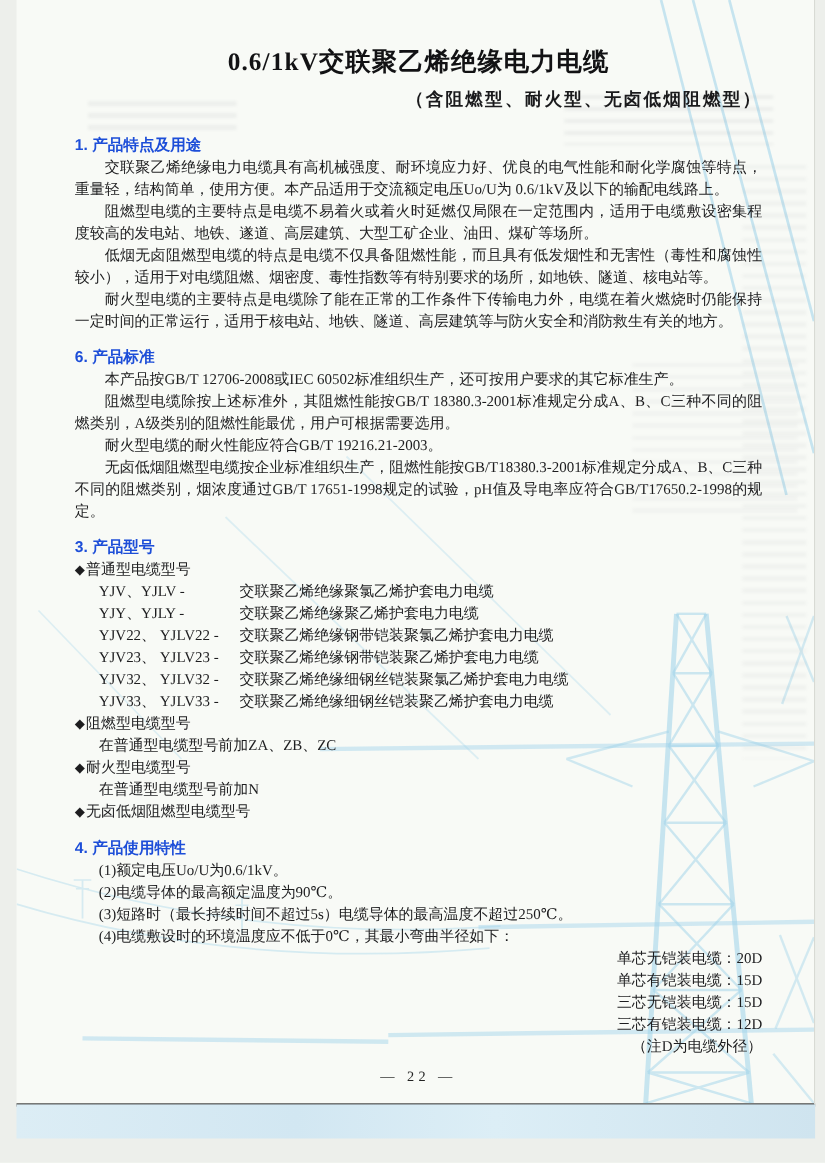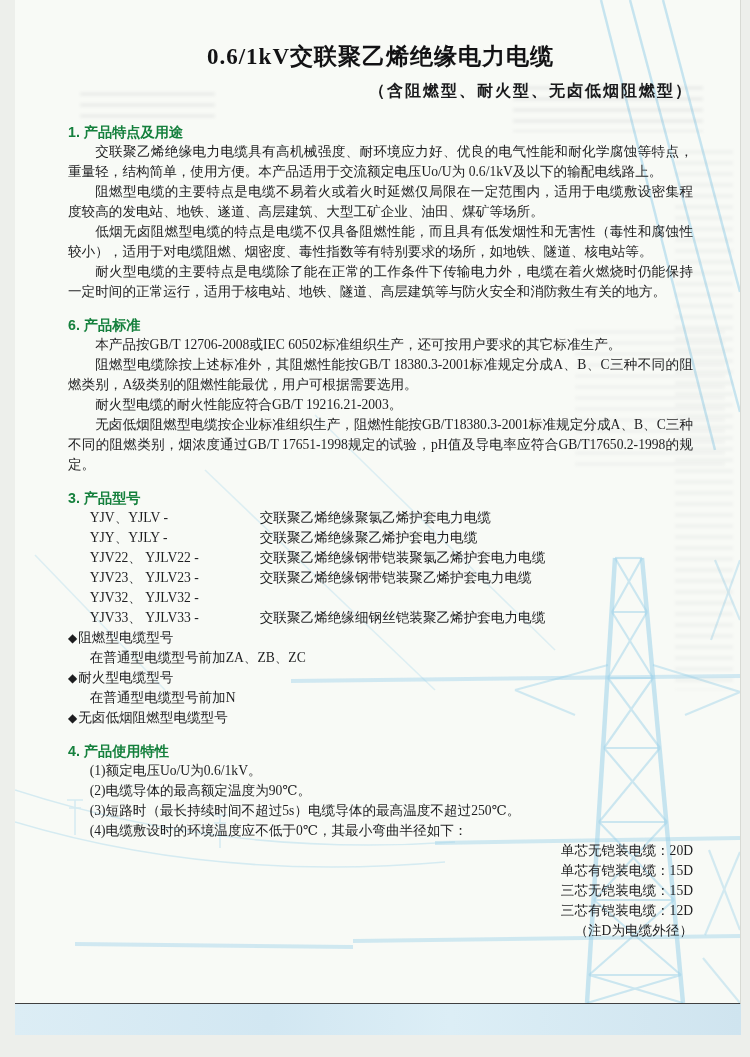--- a/index.html
+++ b/index.html
@@ -44,32 +44,32 @@
   .doc-subtitle{
     margin-top:8px;
     text-align:right;
     font-size:16px;line-height:22px;
     font-weight:600;color:#1a1a1c;
     letter-spacing:2px;
   }
   .sec-head{
     margin-top:13px;
     font-family:"Liberation Sans","DejaVu Sans",sans-serif;
-    font-weight:bold;font-size:14.2px;line-height:20px;color:#15803d;
+    font-weight:bold;font-size:14.2px;line-height:20px;color:#1d4ed8;
   }
   .sec-head.first{margin-top:20px;}
   .para{
     margin:0;text-indent:2em;text-align:justify;
   }
   .plain-line{margin:0;}
   .indent1{padding-left:1.6em;}
   .indent2{padding-left:3.2em;text-align:right;}
   .subsection{margin:0;}
   .bullet{margin-right:1px;font-size:12px;}
-  .model-row{display:flex;padding-left:1.6em;gap:42px;}
+  .model-row{display:flex;padding-left:1.6em;}
   .model-code{flex:0 0 128px;white-space:nowrap;}
   .model-desc{flex:1;}
   .page-number{
     margin-top:8px;text-align:center;font-size:13px;letter-spacing:4px;color:#222;
   }
 </style>
 </head>
 <body>
 
 <div class="paper">
@@ -166,38 +166,42 @@
     <p class="para">耐火型电缆的主要特点是电缆除了能在正常的工作条件下传输电力外，电缆在着火燃烧时仍能保持一定时间的正常运行，适用于核电站、地铁、隧道、高层建筑等与防火安全和消防救生有关的地方。</p>
 
     <div class="sec-head">6. 产品标准</div>
     <p class="para">本产品按GB/T 12706-2008或IEC 60502标准组织生产，还可按用户要求的其它标准生产。</p>
     <p class="para">阻燃型电缆除按上述标准外，其阻燃性能按GB/T 18380.3-2001标准规定分成A、B、C三种不同的阻燃类别，A级类别的阻燃性能最优，用户可根据需要选用。</p>
     <p class="para">耐火型电缆的耐火性能应符合GB/T 19216.21-2003。</p>
     <p class="para">无卤低烟阻燃型电缆按企业标准组织生产，阻燃性能按GB/T18380.3-2001标准规定分成A、B、C三种不同的阻燃类别，烟浓度通过GB/T 17651-1998规定的试验，pH值及导电率应符合GB/T17650.2-1998的规定。</p>
 
     <div class="sec-head">3. 产品型号</div>
 
+    <div class="subsection">
+      <span class="bullet">◆</span><span>普通型电缆型号</span>
+    </div>
     <div class="model-row">
       <span class="model-code">YJV、YJLV -</span>
       <span class="model-desc">交联聚乙烯绝缘聚氯乙烯护套电力电缆</span>
     </div>
     <div class="model-row">
       <span class="model-code">YJY、YJLY -</span>
       <span class="model-desc">交联聚乙烯绝缘聚乙烯护套电力电缆</span>
     </div>
     <div class="model-row">
       <span class="model-code">YJV22、 YJLV22 -</span>
       <span class="model-desc">交联聚乙烯绝缘钢带铠装聚氯乙烯护套电力电缆</span>
     </div>
     <div class="model-row">
       <span class="model-code">YJV23、 YJLV23 -</span>
       <span class="model-desc">交联聚乙烯绝缘钢带铠装聚乙烯护套电力电缆</span>
     </div>
     <div class="model-row">
       <span class="model-code">YJV32、 YJLV32 -</span>
+      <span class="model-desc">交联聚乙烯绝缘细钢丝铠装聚氯乙烯护套电力电缆</span>
     </div>
     <div class="model-row">
       <span class="model-code">YJV33、 YJLV33 -</span>
       <span class="model-desc">交联聚乙烯绝缘细钢丝铠装聚乙烯护套电力电缆</span>
     </div>
 
     <div class="subsection">
       <span class="bullet">◆</span><span>阻燃型电缆型号</span>
     </div>
     <div class="plain-line indent1">在普通型电缆型号前加ZA、ZB、ZC</div>
@@ -215,17 +219,18 @@
     <div class="plain-line indent1">(1)额定电压Uo/U为0.6/1kV。</div>
     <div class="plain-line indent1">(2)电缆导体的最高额定温度为90℃。</div>
     <div class="plain-line indent1">(3)短路时（最长持续时间不超过5s）电缆导体的最高温度不超过250℃。</div>
     <div class="plain-line indent1">(4)电缆敷设时的环境温度应不低于0℃，其最小弯曲半径如下：</div>
     <div class="plain-line indent2">单芯无铠装电缆：20D</div>
     <div class="plain-line indent2">单芯有铠装电缆：15D</div>
     <div class="plain-line indent2">三芯无铠装电缆：15D</div>
     <div class="plain-line indent2">三芯有铠装电缆：12D</div>
     <div class="plain-line indent2">（注D为电缆外径）</div>
 
+    <div class="page-number">— 22 —</div>
 
   </div>
 </div>
 
 <div class="below-strip"></div>
 
 </body></html>

